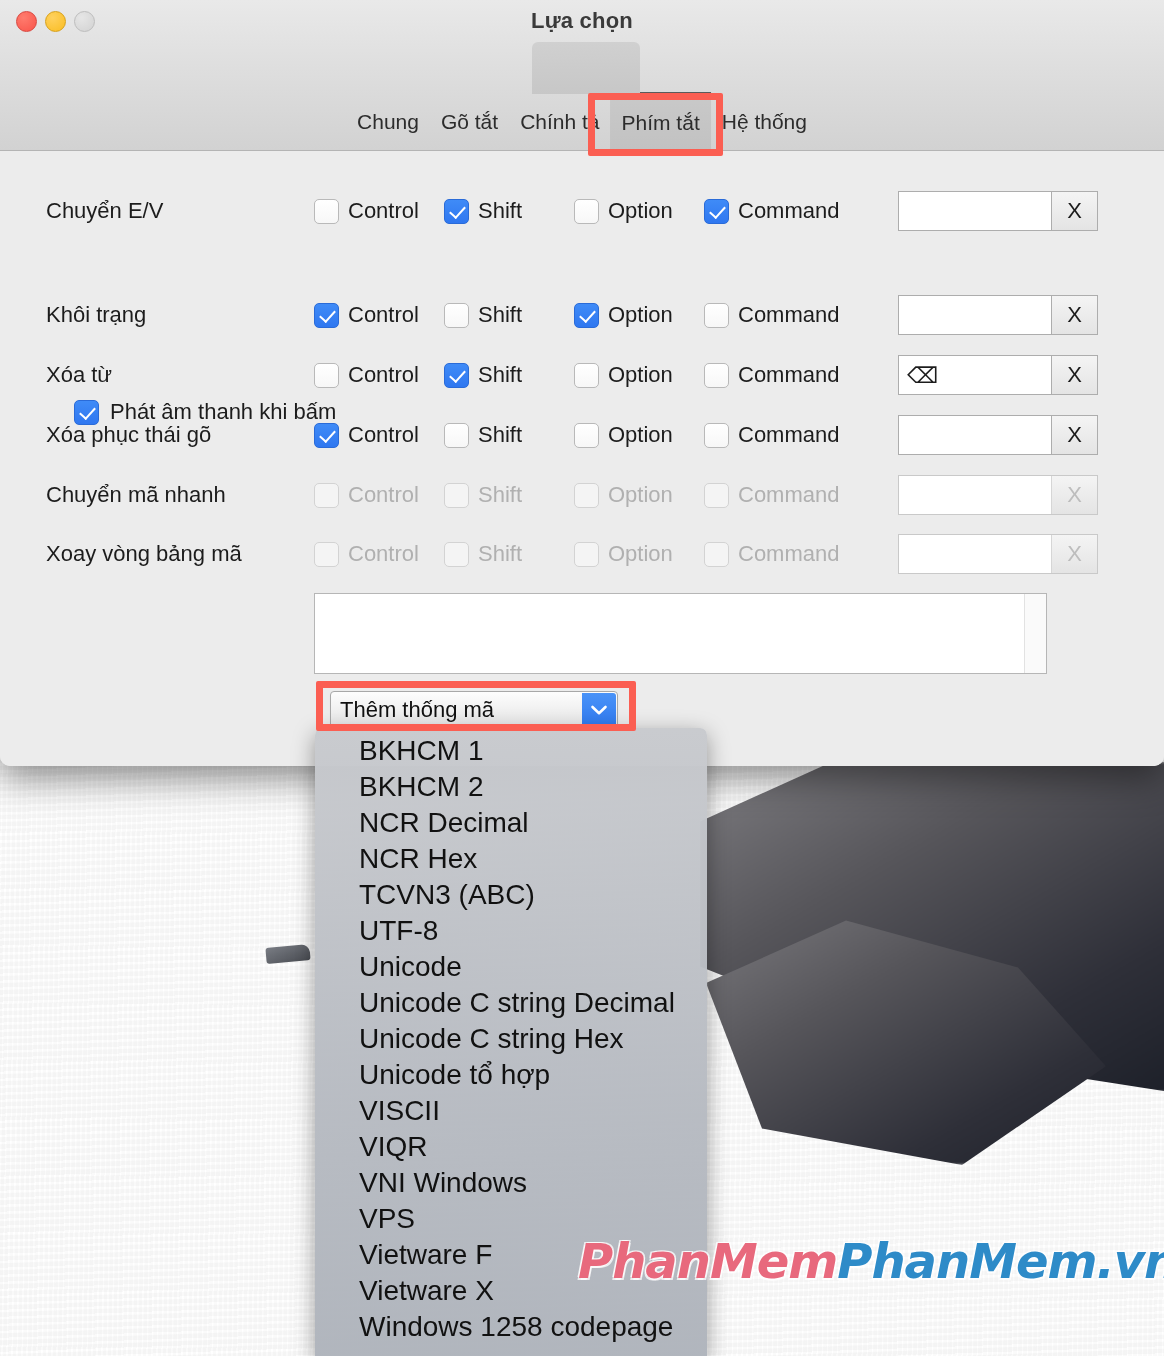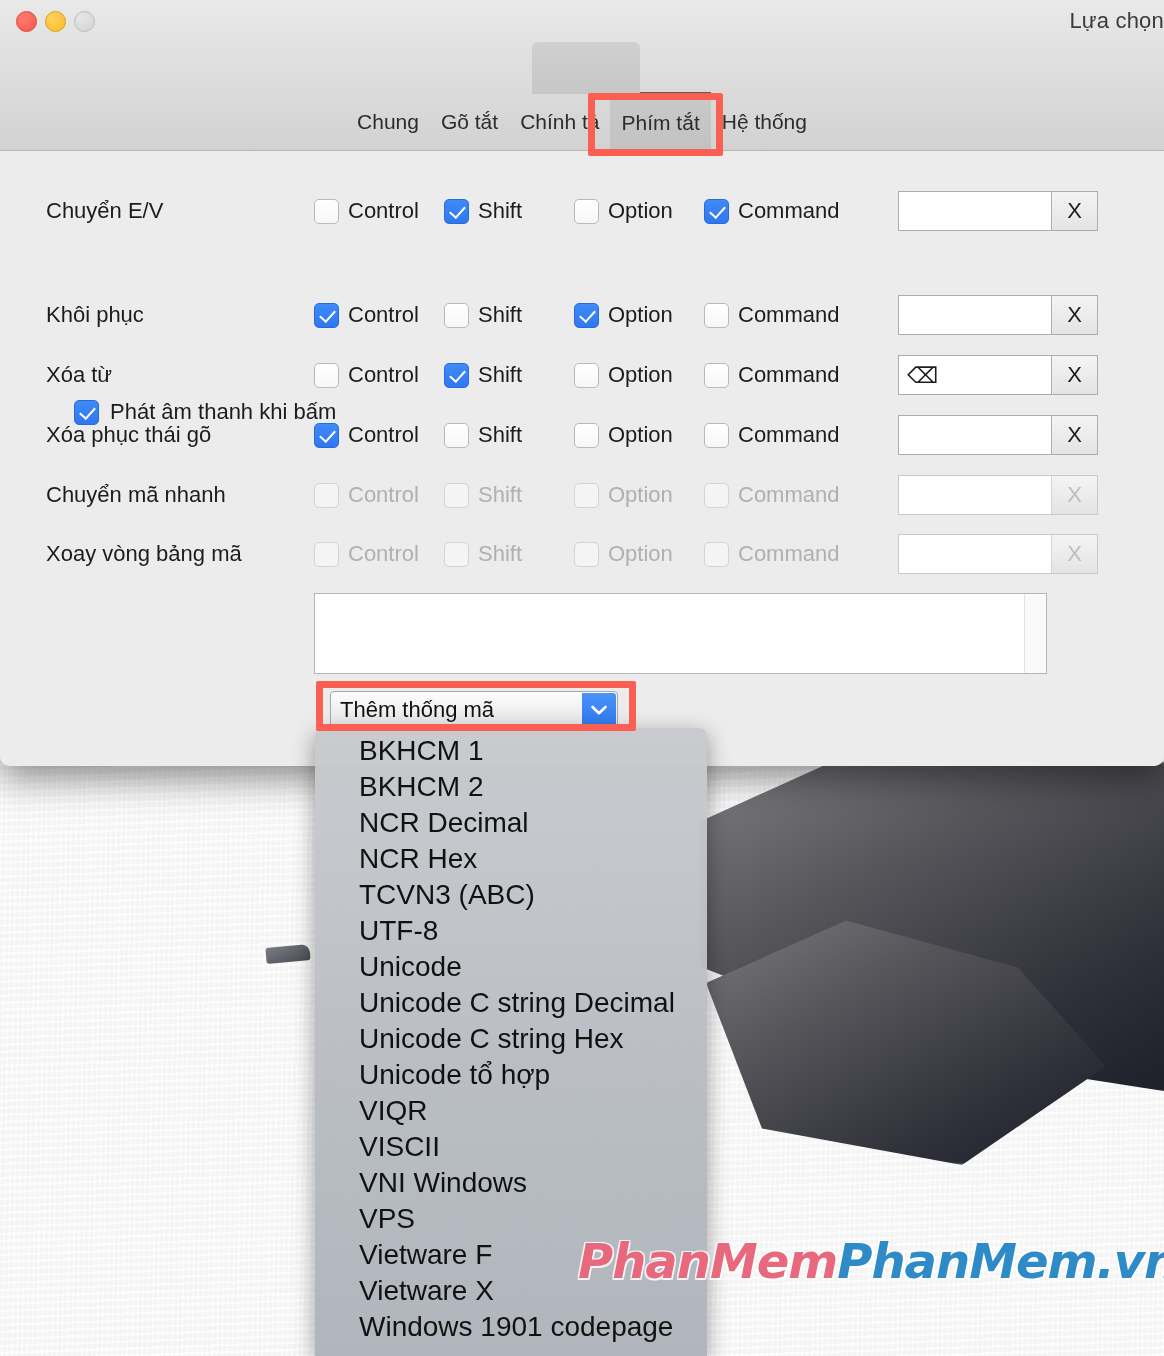--- a/index.html
+++ b/index.html
@@ -76,24 +76,25 @@
     display: flex; gap: 8px;
   }
   .tl { width: 21px; height: 21px; border-radius: 50%; }
   .tl-red    { background: radial-gradient(circle at 35% 30%, #ff7c6e, #f9544a); border: .5px solid #d9453d; }
   .tl-yellow { background: radial-gradient(circle at 35% 30%, #ffd15e, #f9bd22); border: .5px solid #d8a017; }
   .tl-gray   { background: radial-gradient(circle at 35% 30%, #e6e6e6, #d2d2d2); border: .5px solid #bdbdbd; }
 
   #window-title {
     position: absolute;
     left: 0; right: 0; top: 8px;
-    text-align: right;
+    text-align: center;
     font-size: 22px;
     color: #3a3a3a;
     letter-spacing: .2px;
+    font-weight: bold;
   }
 
   
   #tabbar {
     position: absolute;
     left: 0; right: 0; bottom: 0;
     height: 105px;
   }
   #tabs-row {
     position: absolute;
@@ -437,21 +438,21 @@
         <div class="kclear">X</div>
       </div>
     </div>
 
     <div id="sound-row">
       <span class="cb on"></span>
       <span class="mlabel">Phát âm thanh khi bấm</span>
     </div>
 
     <div class="row" style="top:142px;">
-      <div class="row-label">Khôi phục</div>
+      <div class="row-label">Khôi trạng</div>
       <div class="mods">
         <label class="mod">
           <span class="cb on"></span>
           <span class="mlabel">Control</span>
         </label>
         <label class="mod">
           <span class="cb"></span>
           <span class="mlabel">Shift</span>
         </label>
         <label class="mod">
@@ -596,24 +597,24 @@
   <div class="dd-item">BKHCM 1</div>
   <div class="dd-item">BKHCM 2</div>
   <div class="dd-item">NCR Decimal</div>
   <div class="dd-item">NCR Hex</div>
   <div class="dd-item">TCVN3 (ABC)</div>
   <div class="dd-item">UTF-8</div>
   <div class="dd-item">Unicode</div>
   <div class="dd-item">Unicode C string Decimal</div>
   <div class="dd-item">Unicode C string Hex</div>
   <div class="dd-item">Unicode tổ hợp</div>
+  <div class="dd-item">VISCII</div>
   <div class="dd-item">VIQR</div>
-  <div class="dd-item">VISCII</div>
   <div class="dd-item">VNI Windows</div>
   <div class="dd-item">VPS</div>
   <div class="dd-item">Vietware F</div>
   <div class="dd-item">Vietware X</div>
-  <div class="dd-item">Windows 1901 codepage</div>
+  <div class="dd-item">Windows 1258 codepage</div>
 </div>
 
 <div id="watermark">
   <span class="wm-a">PhanMem</span><span class="wm-b">PhanMem.vn</span>
 </div>
 
 </body></html>

